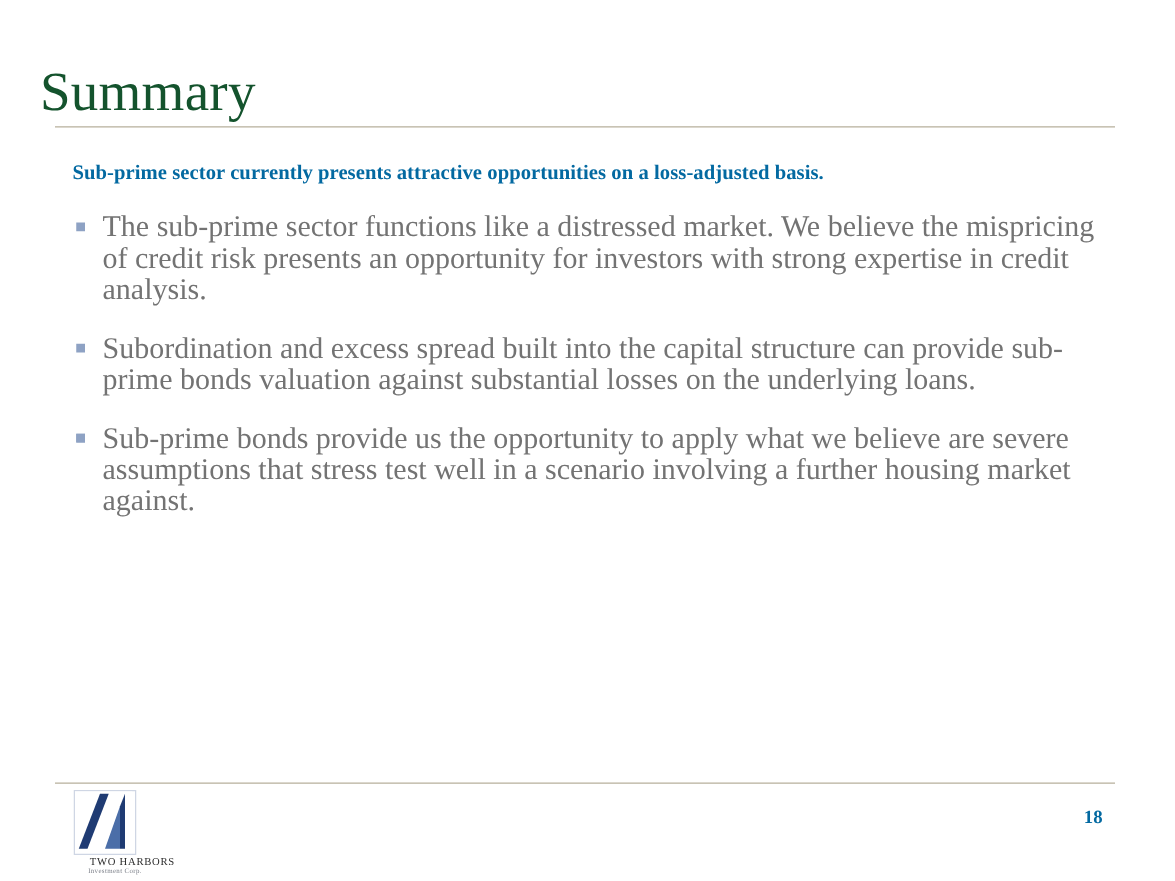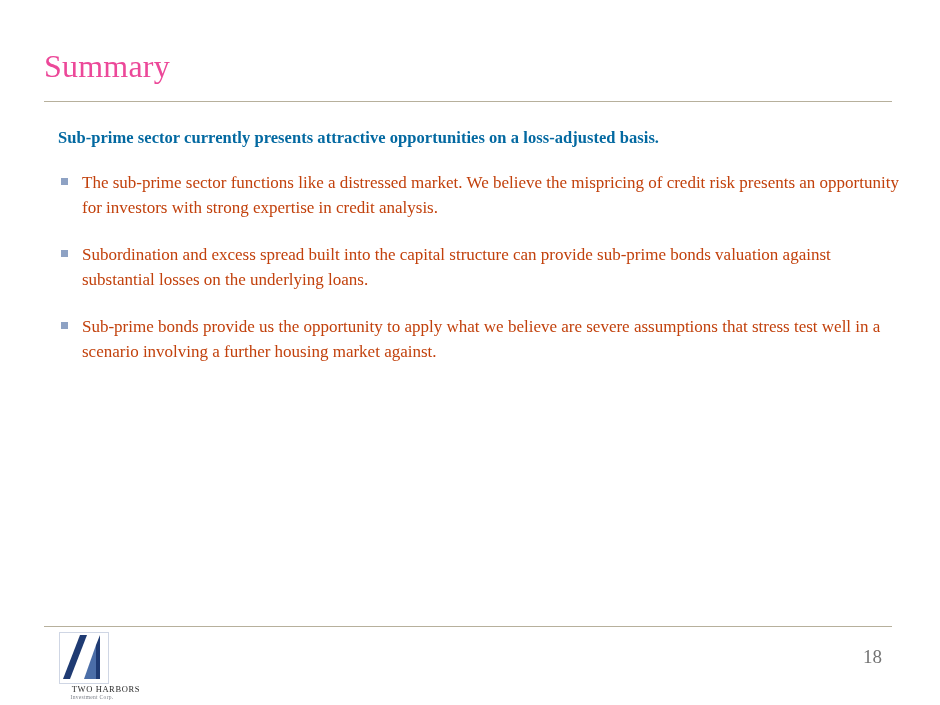--- a/index.html
+++ b/index.html
@@ -15,26 +15,26 @@
     overflow: hidden;
   }
   .slide {
     position: relative;
     width: 940px;
     height: 705px;
     box-sizing: border-box;
   }
   .slide-title {
     position: absolute;
-    left: 44px;
+    left: 32px;
     top: 48px;
-    font-size: 32px;
+    font-size: 44px;
     font-weight: 400;
     letter-spacing: 0.2px;
-    color: #ec4899;
+    color: #14532d;
     font-family: "Liberation Serif", serif;
   }
   .title-rule {
     position: absolute;
     left: 44px;
     top: 101px;
     width: 848px;
     height: 1px;
     background: #b7b09c;
   }
@@ -53,23 +53,23 @@
   }
   ul.bullets {
     list-style: none;
     margin: 0;
     padding: 0;
   }
   ul.bullets li {
     position: relative;
     padding-left: 38px;
     margin-bottom: 22px;
-    font-size: 17px;
+    font-size: 24px;
     line-height: 25px;
-    color: #c2410c;
+    color: #737373;
   }
   ul.bullets li .marker {
     position: absolute;
     left: 17px;
     top: 8px;
     width: 7px;
     height: 7px;
     background: #8ea2c4;
     display: block;
   }
@@ -78,23 +78,24 @@
     left: 44px;
     top: 626px;
     width: 848px;
     height: 1px;
     background: #b7b09c;
   }
   .page-number {
     position: absolute;
     right: 58px;
     top: 646px;
-    font-size: 19px;
-    color: #737373;
+    font-size: 15px;
+    color: #0369a1;
     font-family: "Liberation Serif", serif;
+    font-weight: bold;
   }
   .logo {
     position: absolute;
     left: 44px;
     top: 632px;
     width: 96px;
     height: 68px;
   }
   .logo-mark {
     position: absolute;

